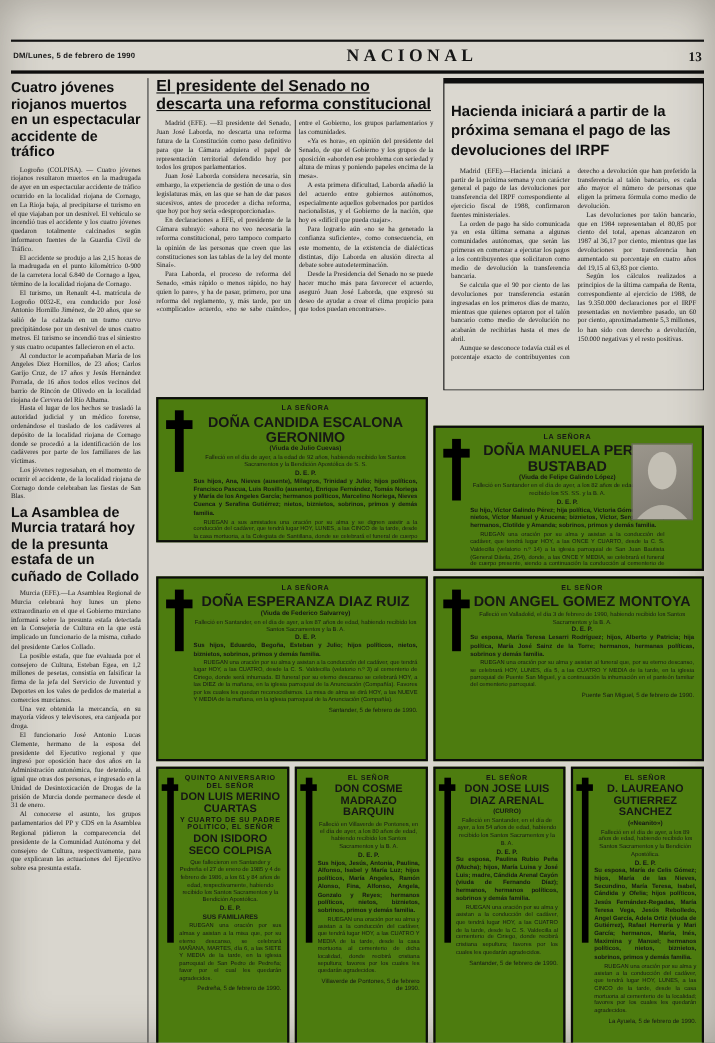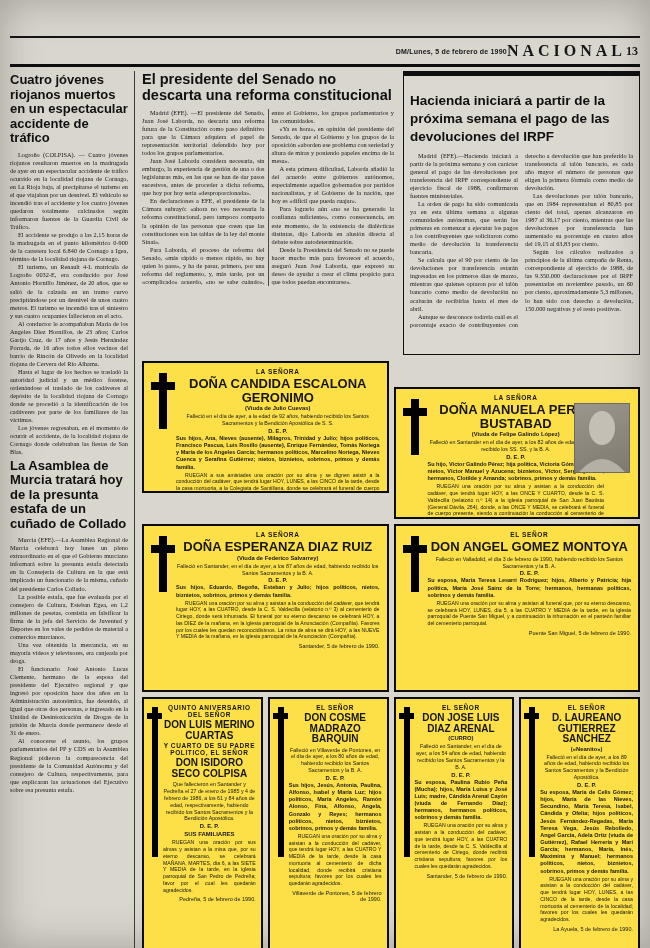--- a/index.html
+++ b/index.html
@@ -3,45 +3,45 @@
 <meta charset="utf-8">
 <style>
   html,body{margin:0;padding:0;background:#888;}
   .page{position:relative;width:650px;height:948px;background:#d9d6cе;background-color:#d9d6ce;
         color:#161616;font-family:"Liberation Serif",serif;overflow:hidden;
         box-shadow:inset 0 0 40px rgba(60,55,45,.35);}
   .inner{padding:0 10px;}
   .top-gap{height:36px;}
   
   .masthead{border-top:2px solid #141414;border-bottom:3px solid #0d0d0d;
-            display:flex;align-items:center;justify-content:flex-end;padding:4px 2px;}
+            display:flex;align-items:center;justify-content:space-between;padding:4px 2px;}
   .m-date{font:700 7px "Liberation Sans",sans-serif;letter-spacing:.2px;}
   .m-section{font:700 16px "Liberation Serif",serif;letter-spacing:4px;}
   .m-page{font:700 12px "Liberation Serif",serif;}
   
   .main{display:flex;align-items:stretch;margin-top:4px;}
   .col-left{width:118px;flex:0 0 118px;padding-right:6px;border-right:1px solid #3a3a3a;}
   .col-rest{flex:1;padding-left:7px;min-width:0;}
   .top-row{display:flex;height:284px;overflow:hidden;}
   .senado{width:252px;flex:0 0 252px;padding-right:5px;overflow:hidden;}
   .hacienda{flex:1;margin-left:4px;border:1px solid #0f0f0f;border-top:5px solid #0f0f0f;
             padding:4px 6px 2px;overflow:hidden;background:rgba(255,255,255,.06);}
   h1,h2,h3{margin:0;}
   .hl{font-family:"Liberation Sans",sans-serif;font-weight:700;color:#101010;}
   .hl-left{font-size:13px;line-height:1.12;margin:2px 0 5px;}
-  .hl-center{font-size:14.5px;line-height:1.1;margin:1px 0 5px;}
+  .hl-center{font-size:14.5px;line-height:1.1;margin:1px 0 5px;text-decoration:underline;}
   .hl-right{font-size:13.5px;line-height:1.35;margin:12px 0 5px;}
   .body-txt{font-size:6.3px;line-height:1.28;text-align:justify;}
   .body-txt p{margin:0;text-indent:8px;}
   .two-col{column-count:2;column-gap:7px;column-rule:1px solid #4a4a4a;}
   .hacienda .two-col{column-rule:none;}
   .art2{}
   
   .obits{margin-top:6px;display:grid;grid-template-columns:repeat(4,1fr);gap:5px;}
-  .ob{position:relative;border:2px solid #0c0c0c;background:#fde047;text-align:center;
+  .ob{position:relative;border:2px solid #0c0c0c;background:#4d7c0f;text-align:center;
       overflow:hidden;padding:5px 7px 3px 32px;font-family:"Liberation Sans",sans-serif;}
   .ob.r1{grid-column:span 2;height:120px;}
   .ob.r2{grid-column:span 2;height:156px;}
   .ob.r3{grid-column:span 1;height:296px;padding-left:19px;padding-right:5px;}
   .cross{position:absolute;left:7px;top:10px;width:24px;height:56px;}
   .cross::before{content:"";position:absolute;left:8px;top:0;width:8px;height:100%;background:#000;}
   .cross::after{content:"";position:absolute;left:0;top:9px;width:24px;height:8px;background:#000;}
   .r3 .cross{left:3px;top:8px;width:15px;height:150px;}
   .r3 .cross::before{left:5px;width:6px;}
   .r3 .cross::after{left:0;top:6px;width:15px;height:6px;}

